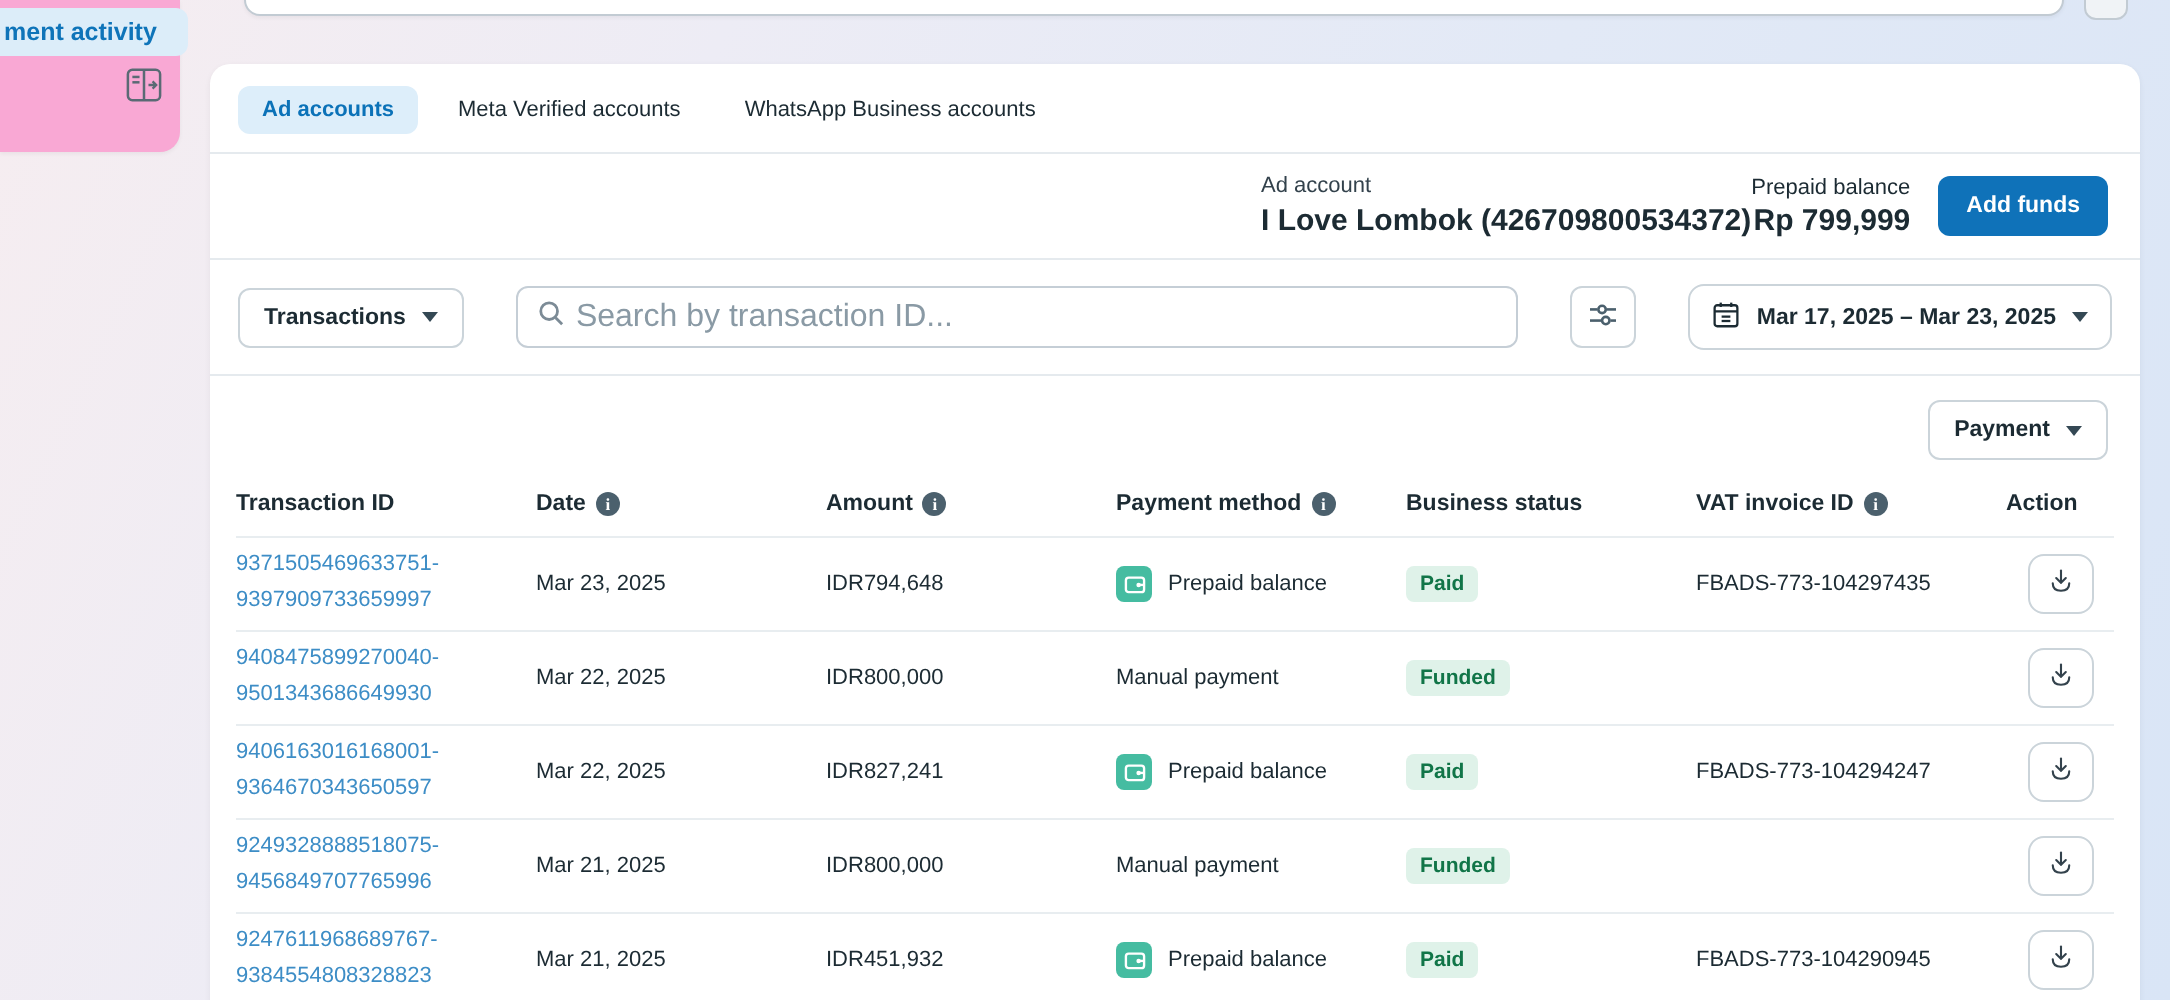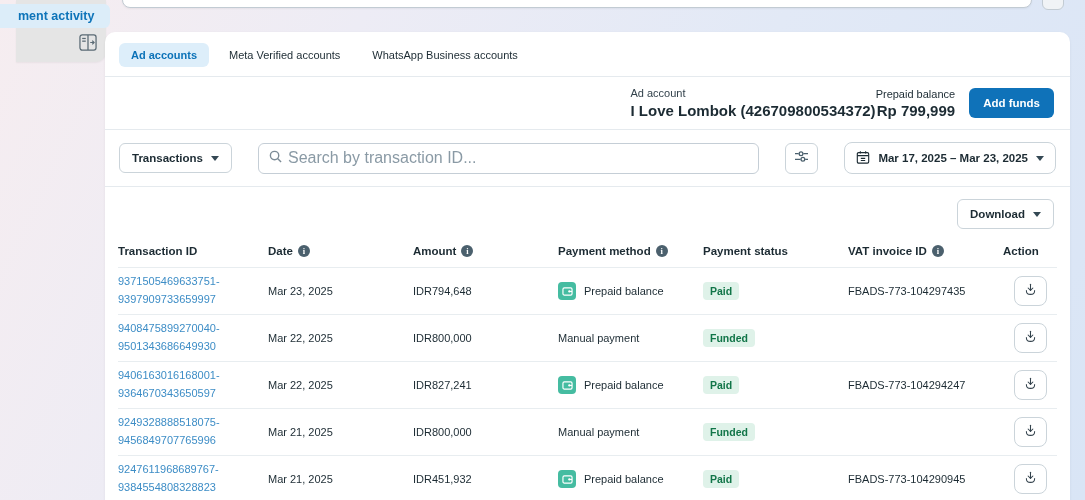--- a/index.html
+++ b/index.html
@@ -9,21 +9,21 @@
     color:#1c2b33;
     background:linear-gradient(115deg,#f6edf0 0%,#edecf5 28%,#e2e9f6 60%,#d9e5f6 100%);
     position:relative;
   }
   
   .top-input-frag { position:absolute; left:122px; top:-30px; width:910px; height:38px;
     background:#fff; border:1px solid #c2cbd3; border-radius:8px; box-shadow:0 1px 2px rgba(0,0,0,.05); }
   .top-btn-frag { position:absolute; left:1042px; top:-16px; width:22px; height:26px;
     background:#f0f3f6; border:1px solid #c2cbd3; border-radius:6px; }
   
-  .sidebar-frag { position:absolute; left:16px; top:0; width:90px; height:62px; background:#e5e5e5;
+  .sidebar-frag { position:absolute; left:0; top:0; width:90px; height:76px; background:#f9a8d4;
     border-radius:0 0 10px 0; box-shadow:0 1px 2px rgba(0,0,0,.05); }
   .sidebar-active { position:absolute; left:-28px; top:4px; width:122px; height:24px;
     background:#dcedf9; border-radius:6px; display:flex; align-items:center; overflow:hidden; }
   .sidebar-active span { margin-left:30px; color:#0e74b9; font-weight:bold; font-size:12.5px; white-space:nowrap; }
   .collapse-btn { position:absolute; left:62px; top:34px; width:20px; height:19px; background:none; border:none; cursor:pointer; }
   
   .card { position:absolute; left:105px; top:32px; width:965px; height:500px; background:#fff;
     border-radius:10px 10px 0 0; box-shadow:0 1px 3px rgba(0,0,0,.06); overflow:hidden; }
   .divider { height:1px; background:#e5eaee; }
   
@@ -162,21 +162,21 @@
         </svg>
       </span>
       <span>Mar 17, 2025 – Mar 23, 2025</span>
       <span class="caret"></span>
     </button>
   </div>
   <div class="divider"></div>
 
   <div class="download-row">
     <button class="chip-btn">
-      <span>Download</span>
+      <span>Payment</span>
       <span class="caret"></span>
     </button>
   </div>
 
   <div class="table">
     <div class="trow thead">
       <div class="th">
         <span>Transaction ID</span>
       </div>
       <div class="th">
@@ -185,21 +185,21 @@
       </div>
       <div class="th">
         <span>Amount</span>
         <span class="info-dot">i</span>
       </div>
       <div class="th">
         <span>Payment method</span>
         <span class="info-dot">i</span>
       </div>
       <div class="th">
-        <span>Payment status</span>
+        <span>Business status</span>
       </div>
       <div class="th">
         <span>VAT invoice ID</span>
         <span class="info-dot">i</span>
       </div>
       <div class="th">
         <span>Action</span>
       </div>
     </div>
 

